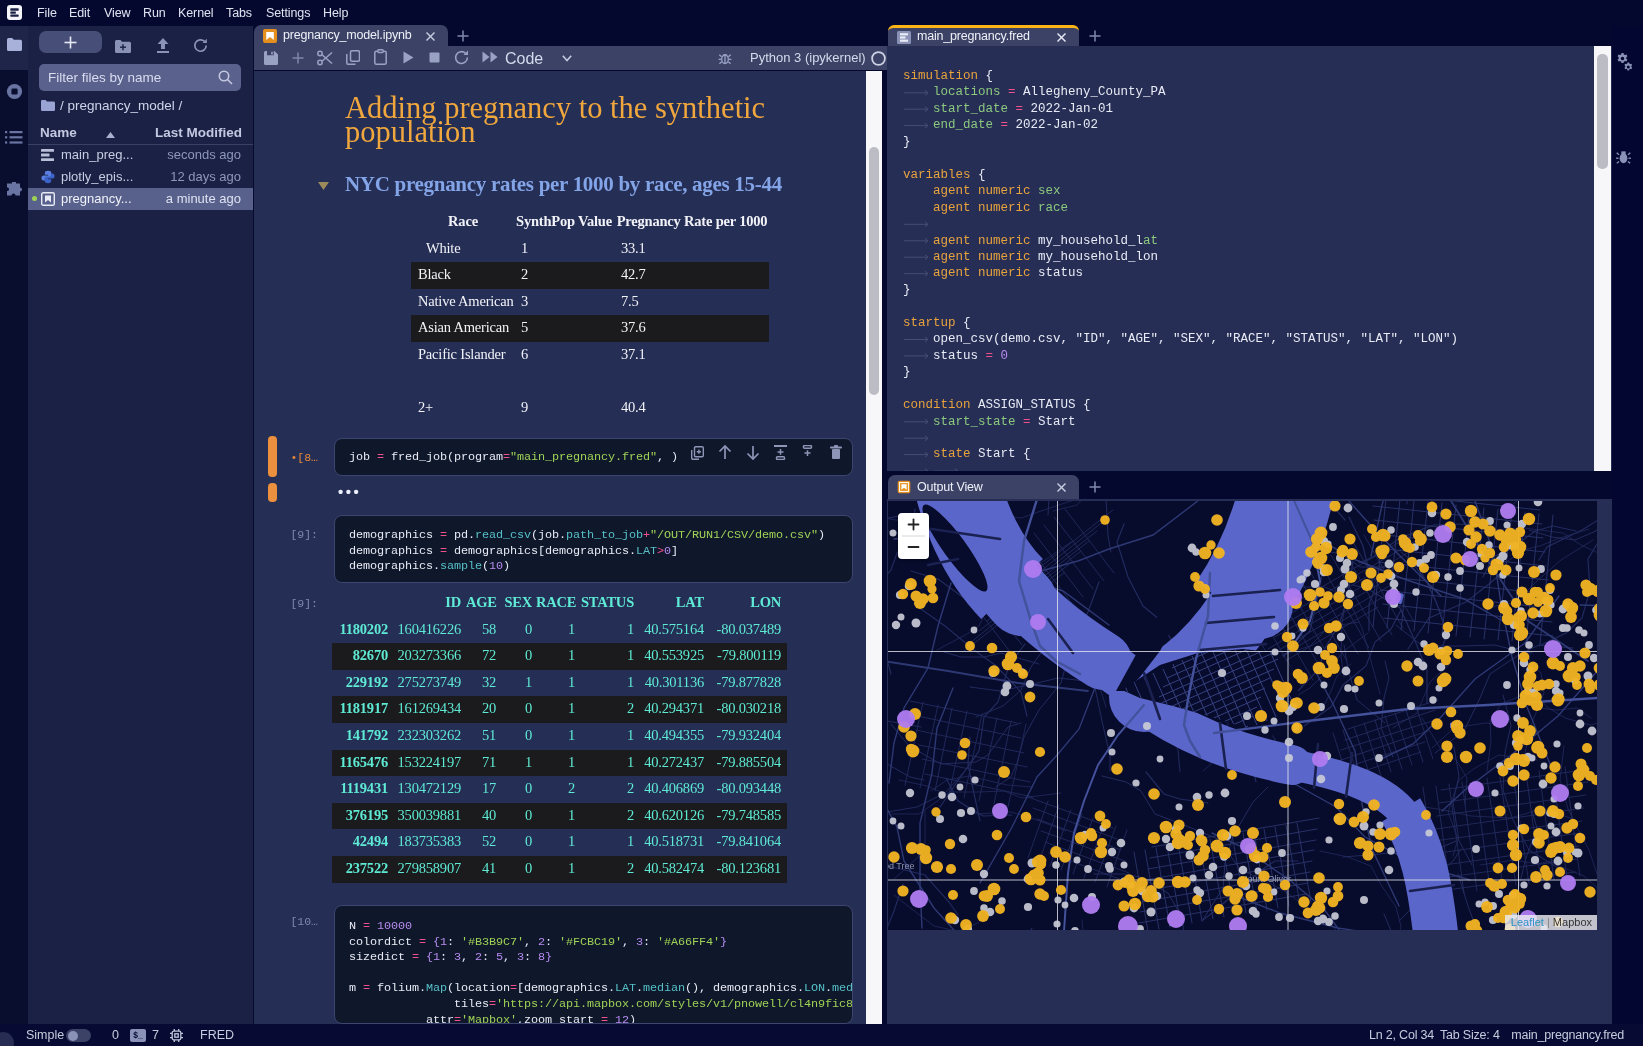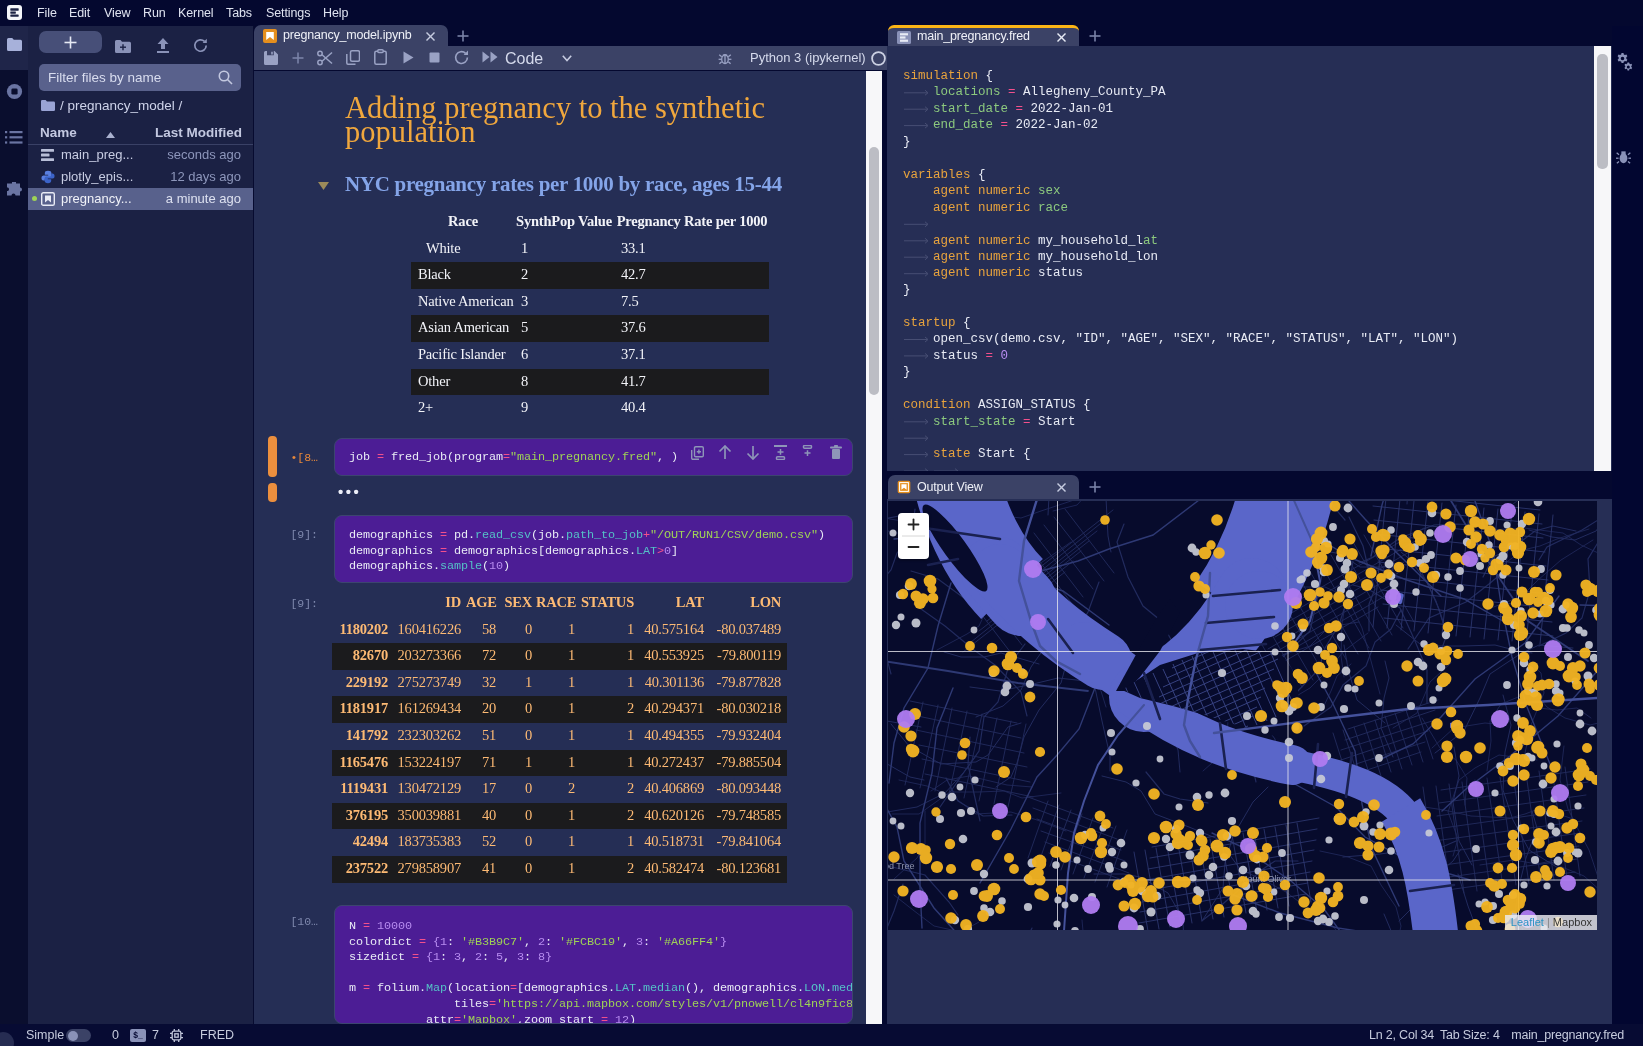--- a/index.html
+++ b/index.html
@@ -26,37 +26,37 @@
 .fb-name { position:absolute; left:33px; top:3px; }
 
 
 #nb-tabbar { left:254px; top:26px; width:628px; height:20px; background:#04082f; }
 #nb-toolbar { left:254px; top:46px; width:633px; height:25px; background:#3b4266; border-bottom:1px solid #04082f; }
 #nb-content { left:254px; top:71px; width:628px; height:953px; background:#252e55; overflow:hidden; }
 .tab { position:absolute; background:#3b4266; border-radius:7px 7px 0 0; color:#eef0f7; font-size:12.5px; letter-spacing:-0.2px; }
 #nb-scroll { left:866px; top:71px; width:16px; height:953px; background:#f7f7f9; }
 #nb-thumb { left:869px; top:147px; width:10px; height:248px; background:#bcbdc4; border-radius:5px; }
 
-.cellbox { position:absolute; left:80px; width:519px; background:#4c1d95; border:1px solid #3c456f; border-radius:8px; overflow:hidden; }
+.cellbox { position:absolute; left:80px; width:519px; background:#0f172a; border:1px solid #3c456f; border-radius:8px; overflow:hidden; }
 .code { font-family:"Liberation Mono", monospace; font-size:11.8px; letter-spacing:-0.08px; line-height:15.6px; color:#e8ebf5; white-space:pre; }
 .prompt { position:absolute; font-family:"Liberation Mono", monospace; font-size:11.5px; color:#7e88ad; text-align:right; width:64px; }
 .obar { position:absolute; left:14px; width:9px; background:#ec8f3e; border-radius:4px; }
 .k { color:#f2508c; } 
 .s { color:#9fd356; } 
 .t { color:#55c1c7; } 
 .n { color:#b78cf0; } 
 
 
 .mdtable { position:absolute; font-family:"Liberation Serif", serif; font-size:14.5px; letter-spacing:-0.2px; color:#f2f3f8; }
 .mdtable .tr { position:absolute; left:0; height:26.6px; width:358px; }
 .mdtable .dark { background:#1b1b1d; }
 .mdtable .c { position:absolute; top:4px; white-space:nowrap; }
 
 
-.dftable { position:absolute; font-family:"Liberation Serif", serif; font-size:14.5px; letter-spacing:-0.2px; color:#fdba74; }
+.dftable { position:absolute; font-family:"Liberation Serif", serif; font-size:14.5px; letter-spacing:-0.2px; color:#5eead4; }
 .dftable .tr { position:absolute; height:26.6px; width:455px; }
 .dftable .dark { background:#1b1b1d; }
 .dftable .c { position:absolute; top:4px; text-align:right; white-space:nowrap; }
 
 
 #ed-tabbar { left:887px; top:26px; width:725px; height:20px; background:#04082f; }
 #ed-content { left:887px; top:46px; width:725px; height:425px; background:#262e55; overflow:hidden; }
 #ed-scroll { left:1594px; top:46px; width:17px; height:425px; background:#f7f7f9; }
 #ed-thumb { left:1597px; top:54px; width:11px; height:115px; background:#bcbdc4; border-radius:5px; }
 #rsidebar { left:1612px; top:26px; width:31px; height:998px; background:#020630; }
@@ -308,25 +308,20 @@
         </div>
     <div class="tr dark" style="top:106.4px;">
           <span class="c" style="left:7px;">Asian American</span>
           <span class="c" style="left:110px;">5</span>
           <span class="c" style="left:210px;">37.6</span>
         </div>
     <div class="tr" style="top:133px;">
           <span class="c" style="left:7px;">Pacific Islander</span>
           <span class="c" style="left:110px;">6</span>
           <span class="c" style="left:210px;">37.1</span>
-        </div>
-    <div class="tr dark" style="top:159.6px;">
-          <span class="c" style="left:7px;">Other</span>
-          <span class="c" style="left:110px;">8</span>
-          <span class="c" style="left:210px;">41.7</span>
         </div>
     <div class="tr" style="top:186.2px;">
           <span class="c" style="left:7px;">2+</span>
           <span class="c" style="left:110px;">9</span>
           <span class="c" style="left:210px;">40.4</span>
         </div>
   </div>
 
   <div class="obar" style="top:365px;height:41px;"></div>
   <div class="obar" style="top:411.5px;height:19px;"></div>

